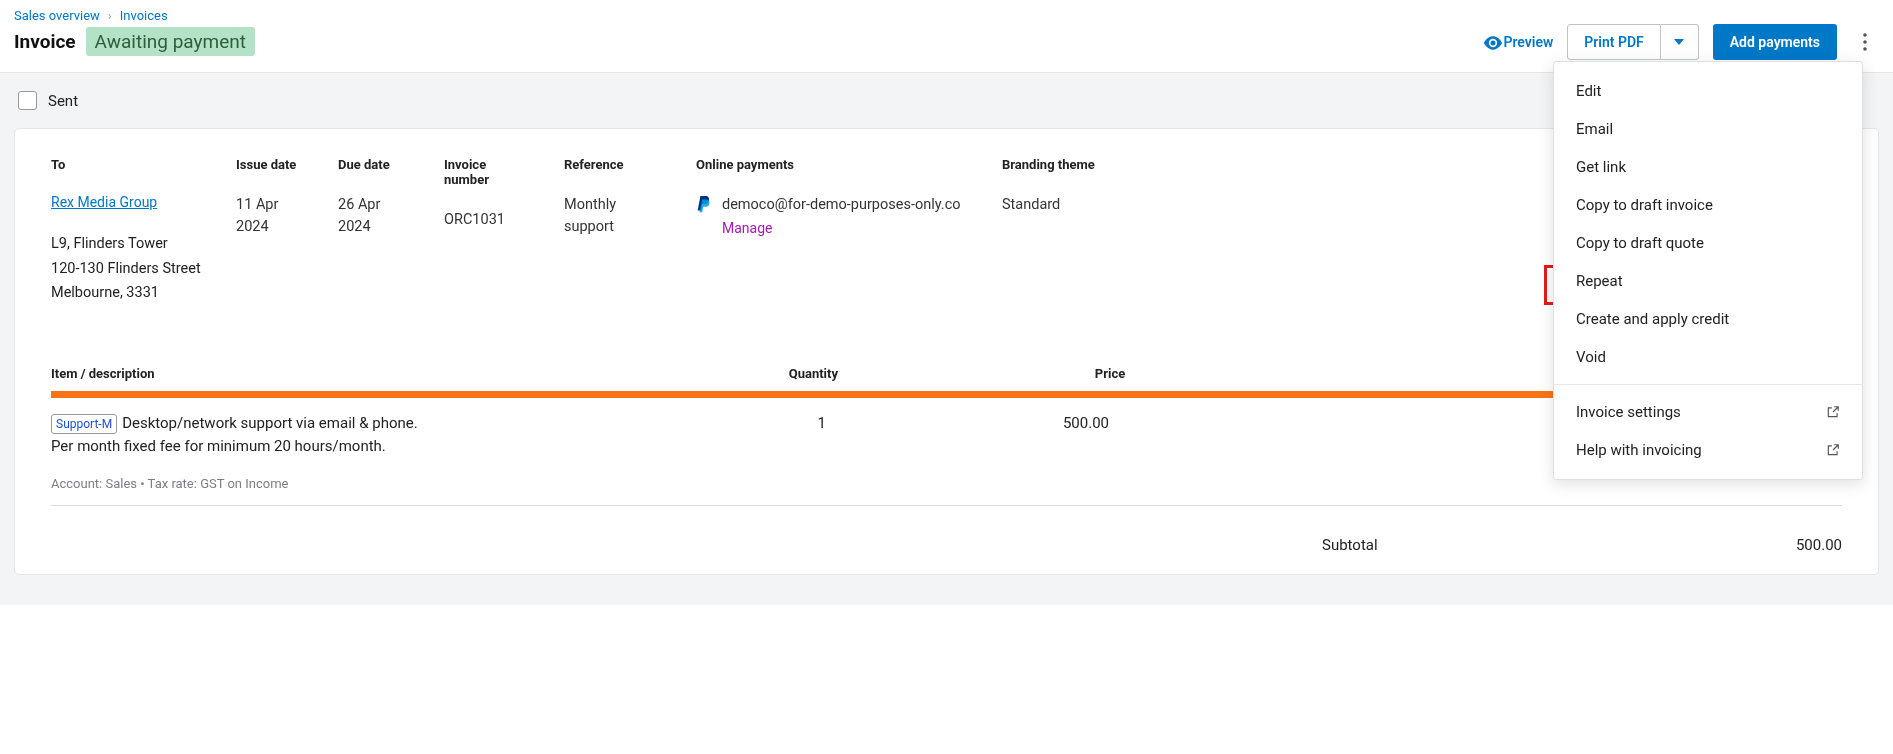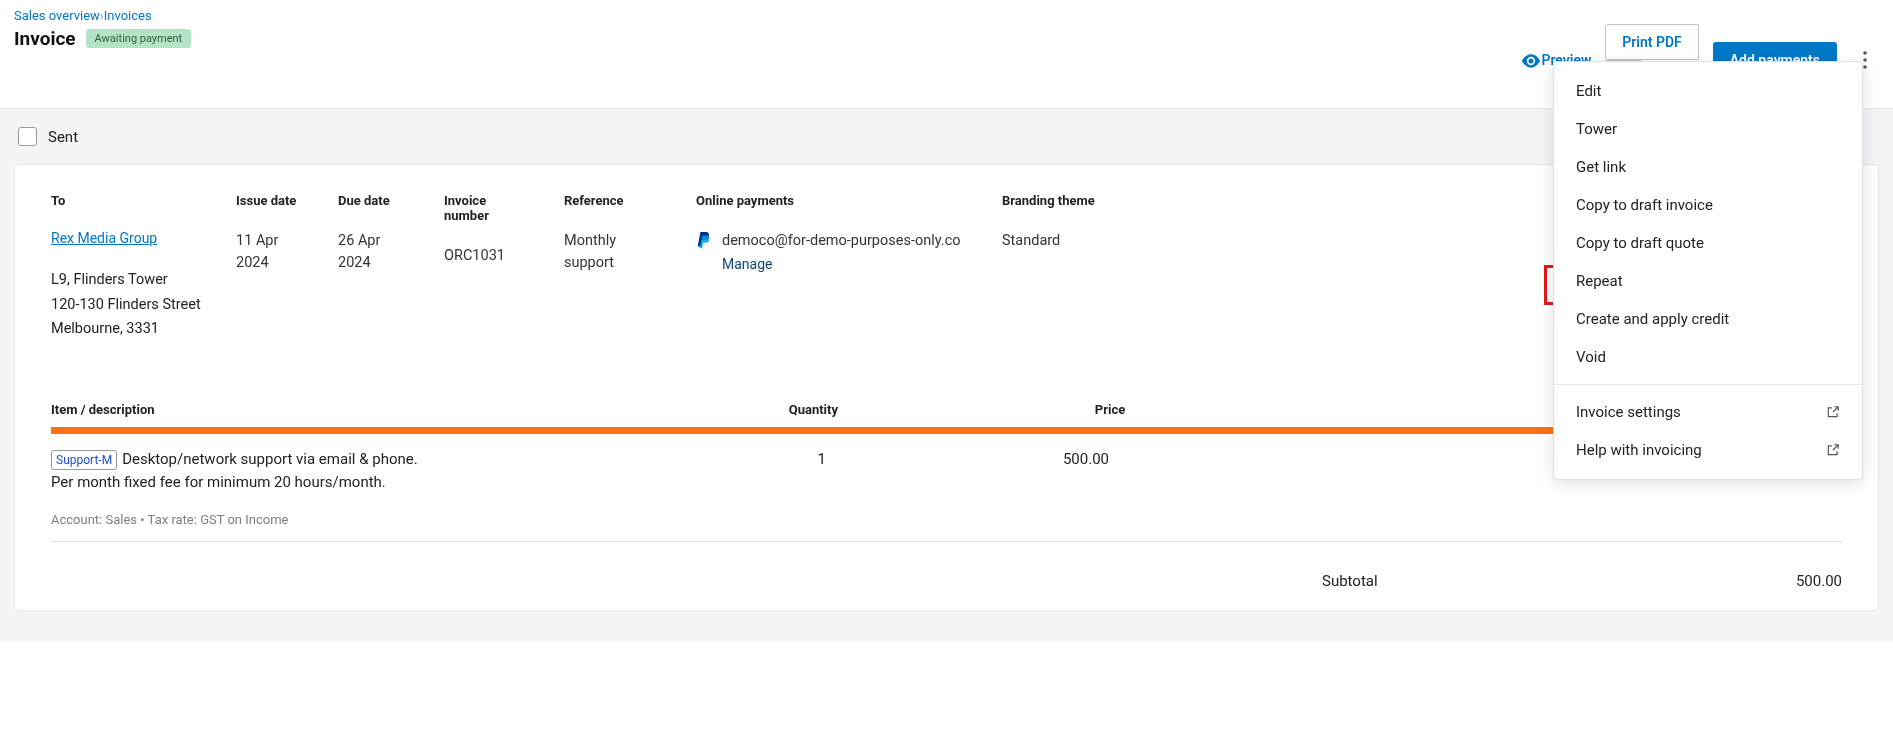--- a/index.html
+++ b/index.html
@@ -17,47 +17,48 @@
     padding: 8px 14px 12px 14px;
     border-bottom: 1px solid #e5e5e5;
     display: flex;
     justify-content: space-between;
     align-items: flex-start;
   }
   .breadcrumb {
     font-size: 13px;
     display: flex;
     align-items: center;
+    gap: 8px;
     color: #0078c8;
     margin-bottom: 4px;
   }
   .breadcrumb .sep { color: #9aa0a6; }
   .title-row { display: flex; align-items: center; gap: 10px; }
   .page-title { font-size: 19px; font-weight: 700; color: #111; }
   .status-badge {
     background: #b4e2c6;
     color: #2b5f3c;
     border-radius: 3px;
     padding: 3px 9px;
-    font-size: 11px;
+    font-size: 19px;
   }
   .top-actions {
     display: flex;
     align-items: center;
     gap: 14px;
     padding-top: 16px;
   }
   .preview-link {
     display: flex;
     align-items: flex-end;
     color: #0078c8;
     font-weight: 600;
     cursor: pointer;
   }
-  .btn-group { display: flex; flex-direction: column; }
+  .btn-group { display: flex; }
   .btn {
     display: inline-flex;
     align-items: center;
     justify-content: center;
     height: 36px;
     border-radius: 3px;
     font-weight: 600;
     font-size: 14px;
     cursor: pointer;
     border: 1px solid transparent;
@@ -142,21 +143,21 @@
   }
   .meta-value {
     font-size: 14.5px;
     color: #333;
     line-height: 1.5;
   }
   .to-link { color: #0078c8; text-decoration: underline; }
   .addr { margin-top: 22px; font-size: 14.5px; line-height: 1.7; }
   .online-row { display: flex; align-items: flex-start; gap: 10px; }
   .paypal-icon { width: 16px; height: 18px; flex-shrink: 0; margin-top: 2px;}
-  .manage-link { color: #0c4a6e; margin-top: 4px; display: inline-block; }
+  .manage-link { color: #a21caf; margin-top: 4px; display: inline-block; }
 
   
   .tbl-header {
     display: flex;
     font-size: 13px;
     font-weight: 700;
     padding-bottom: 10px;
     border-bottom: 7px solid #f97316;
     gap: 12px;
   }
@@ -346,21 +347,21 @@
       </div>
     </div>
   </div>
 </div>
 
 <div class="dropdown">
   <div class="dropdown-item">
       <span>Edit</span>
     </div>
   <div class="dropdown-item">
-      <span>Tower</span>
+      <span>Email</span>
     </div>
   <div class="dropdown-item">
       <span>Get link</span>
     </div>
   <div class="dropdown-item">
       <span>Copy to draft invoice</span>
     </div>
   <div class="dropdown-item">
       <span>Copy to draft quote</span>
     </div>

